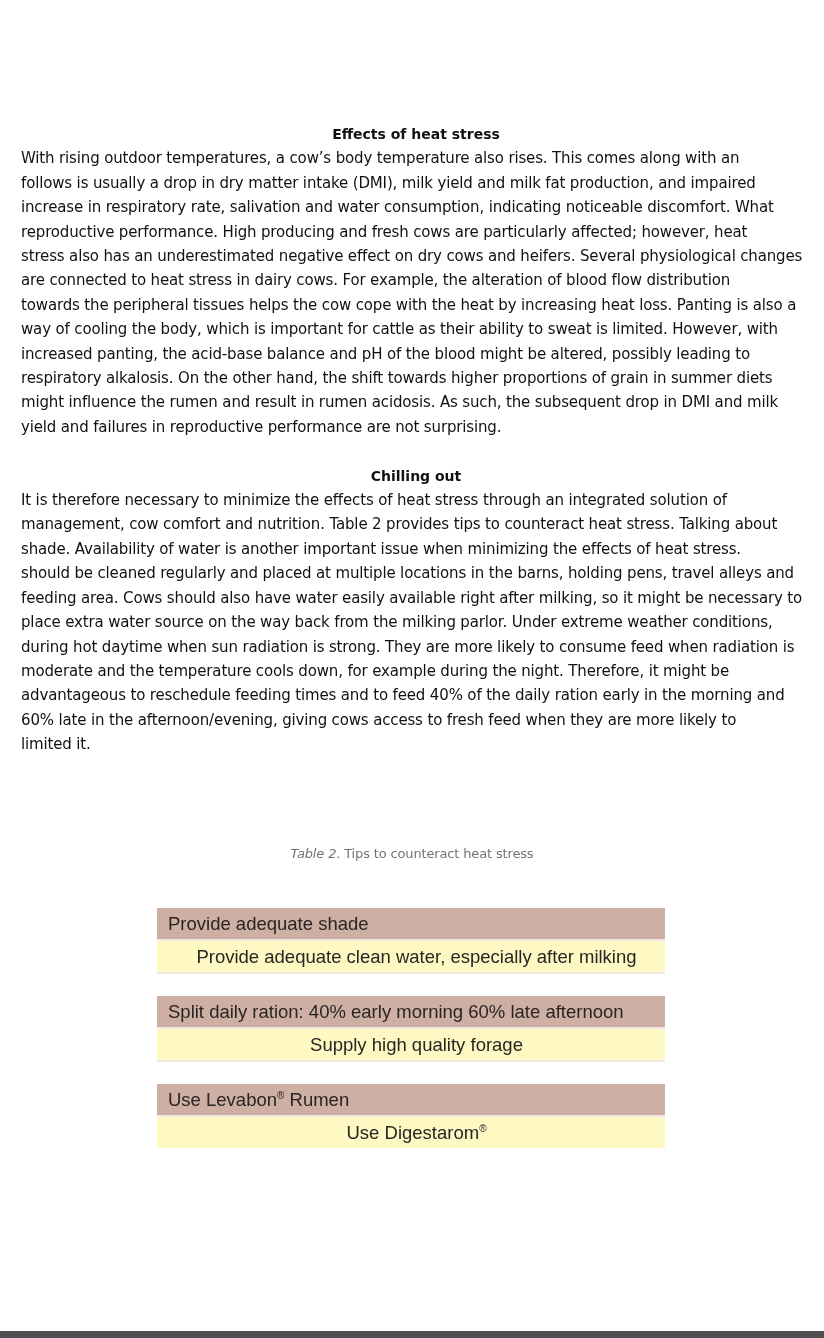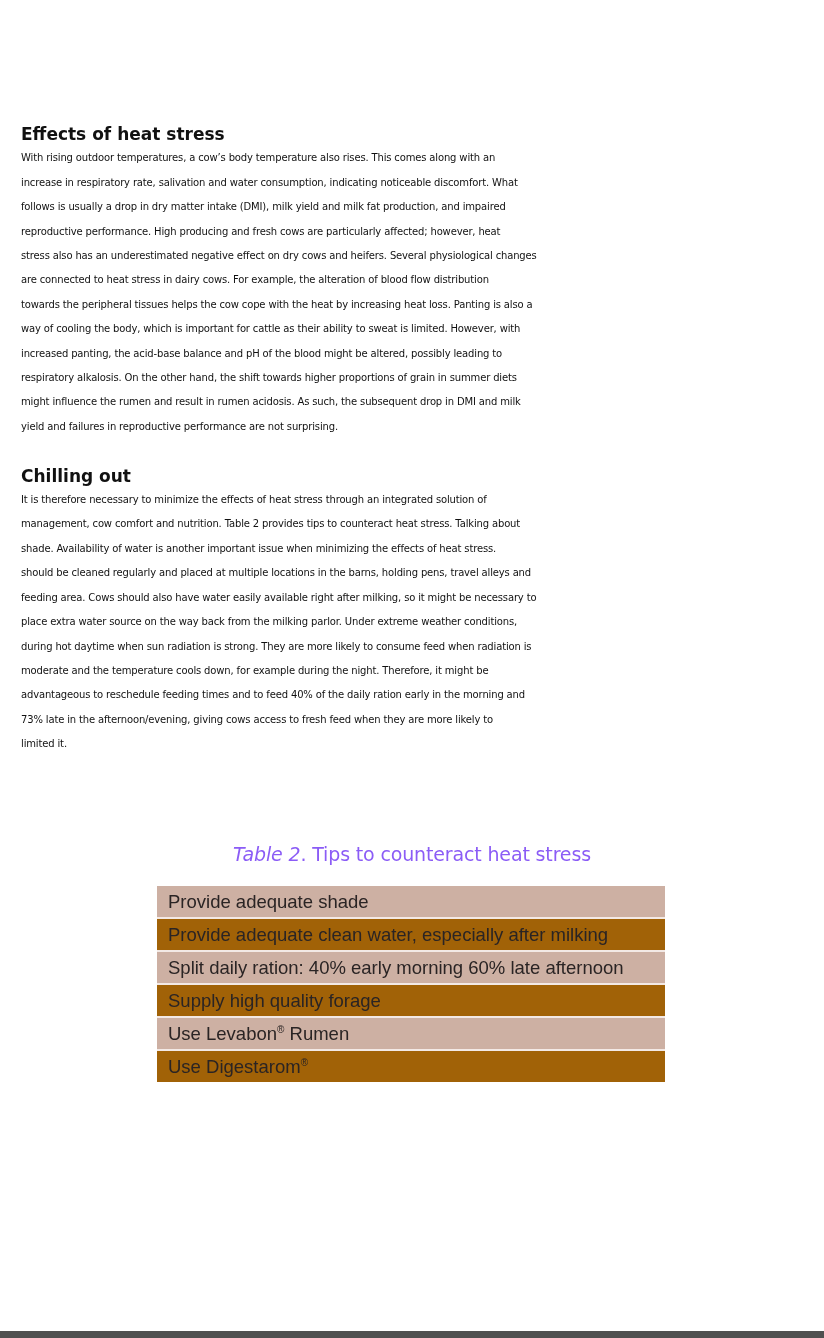--- a/index.html
+++ b/index.html
@@ -16,44 +16,45 @@
       color: #111111;
     }
     .page {
       position: absolute;
       left: 21px;
       top: 122px;
       width: 790px;
     }
     .heading {
       font-weight: bold;
-      font-size: 17px;
+      font-size: 14px;
       line-height: 24.4px;
       margin: 0;
       white-space: nowrap;
+      text-align: center;
     }
     .para-line {
-      font-size: 10px;
+      font-size: 15px;
       line-height: 24.4px;
       white-space: nowrap;
       margin: 0;
       letter-spacing: -0.15px;
     }
     .section-gap {
       height: 24.4px;
     }
     .caption {
       position: absolute;
       top: 842px;
       left: 0;
       width: 824px;
       text-align: center;
-      font-size: 19px;
+      font-size: 13px;
       line-height: 24px;
-      color: #8b5cf6;
+      color: #737373;
       letter-spacing: -0.15px;
     }
     .caption .cap-label {
       font-style: italic;
     }
     .tips-table {
       position: absolute;
       left: 157px;
       top: 886px;
       width: 508px;
@@ -65,22 +66,22 @@
       display: flex;
       align-items: center;
       padding-left: 11px;
       font-family: "Liberation Sans", "DejaVu Sans", sans-serif;
       font-size: 18.5px;
       color: #2a2424;
       border-bottom: 2px solid #f3e9e5;
       box-sizing: content-box;
       white-space: nowrap;
     }
-    .tip-row.dark { background: #cdb0a3; }
-    .tip-row.light { background: #a16207; }
+    .tip-row.dark { background: #cdb0a3; margin-top: 22px; }
+    .tip-row.light { background: #fef9c3; justify-content: center; }
     .tip-row:last-child { border-bottom: none; }
     .reg {
       font-size: 10px;
       vertical-align: super;
       line-height: 0;
     }
     .bottom-bar {
       position: absolute;
       left: 0;
       top: 1331px;
@@ -89,22 +90,22 @@
       background: #505050;
     }
   </style>
 </head>
 <body>
 
 <div class="page">
   <p class="heading">Effects of heat stress</p>
   <div>
     <p class="para-line">With rising outdoor temperatures, a cow’s body temperature also rises. This comes along with an</p>
+    <p class="para-line">follows is usually a drop in dry matter intake (DMI), milk yield and milk fat production, and impaired</p>
     <p class="para-line">increase in respiratory rate, salivation and water consumption, indicating noticeable discomfort. What</p>
-    <p class="para-line">follows is usually a drop in dry matter intake (DMI), milk yield and milk fat production, and impaired</p>
     <p class="para-line">reproductive performance. High producing and fresh cows are particularly affected; however, heat</p>
     <p class="para-line">stress also has an underestimated negative effect on dry cows and heifers. Several physiological changes</p>
     <p class="para-line">are connected to heat stress in dairy cows. For example, the alteration of blood flow distribution</p>
     <p class="para-line">towards the peripheral tissues helps the cow cope with the heat by increasing heat loss. Panting is also a</p>
     <p class="para-line">way of cooling the body, which is important for cattle as their ability to sweat is limited. However, with</p>
     <p class="para-line">increased panting, the acid-base balance and pH of the blood might be altered, possibly leading to</p>
     <p class="para-line">respiratory alkalosis. On the other hand, the shift towards higher proportions of grain in summer diets</p>
     <p class="para-line">might influence the rumen and result in rumen acidosis. As such, the subsequent drop in DMI and milk</p>
     <p class="para-line">yield and failures in reproductive performance are not surprising.</p>
   </div>
@@ -115,21 +116,21 @@
   <div>
     <p class="para-line">It is therefore necessary to minimize the effects of heat stress through an integrated solution of</p>
     <p class="para-line">management, cow comfort and nutrition. Table 2 provides tips to counteract heat stress. Talking about</p>
     <p class="para-line">shade. Availability of water is another important issue when minimizing the effects of heat stress.</p>
     <p class="para-line">should be cleaned regularly and placed at multiple locations in the barns, holding pens, travel alleys and</p>
     <p class="para-line">feeding area. Cows should also have water easily available right after milking, so it might be necessary to</p>
     <p class="para-line">place extra water source on the way back from the milking parlor. Under extreme weather conditions,</p>
     <p class="para-line">during hot daytime when sun radiation is strong. They are more likely to consume feed when radiation is</p>
     <p class="para-line">moderate and the temperature cools down, for example during the night. Therefore, it might be</p>
     <p class="para-line">advantageous to reschedule feeding times and to feed 40% of the daily ration early in the morning and</p>
-    <p class="para-line">73% late in the afternoon/evening, giving cows access to fresh feed when they are more likely to</p>
+    <p class="para-line">60% late in the afternoon/evening, giving cows access to fresh feed when they are more likely to</p>
     <p class="para-line">limited it.</p>
   </div>
 </div>
 
 <div class="caption">
   <span class="cap-label">Table 2</span><span>. Tips to counteract heat stress</span>
 </div>
 
 <div class="tips-table">
   <div class="tip-row dark">

